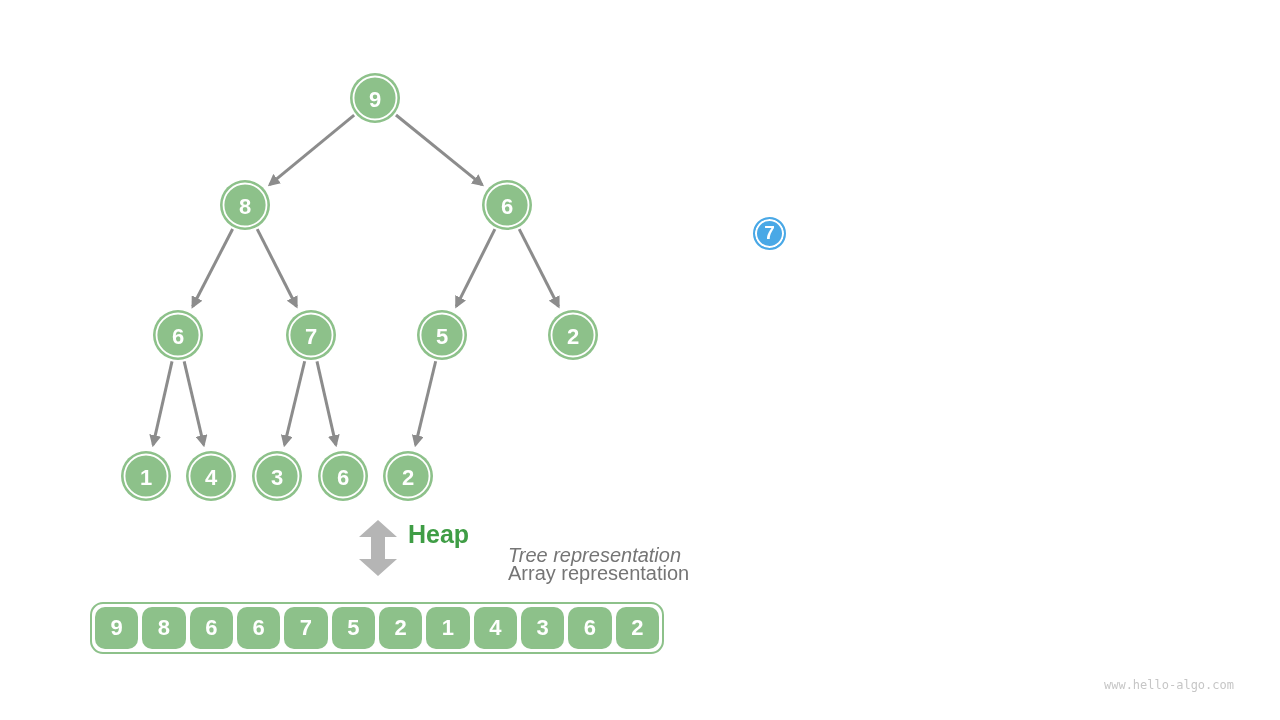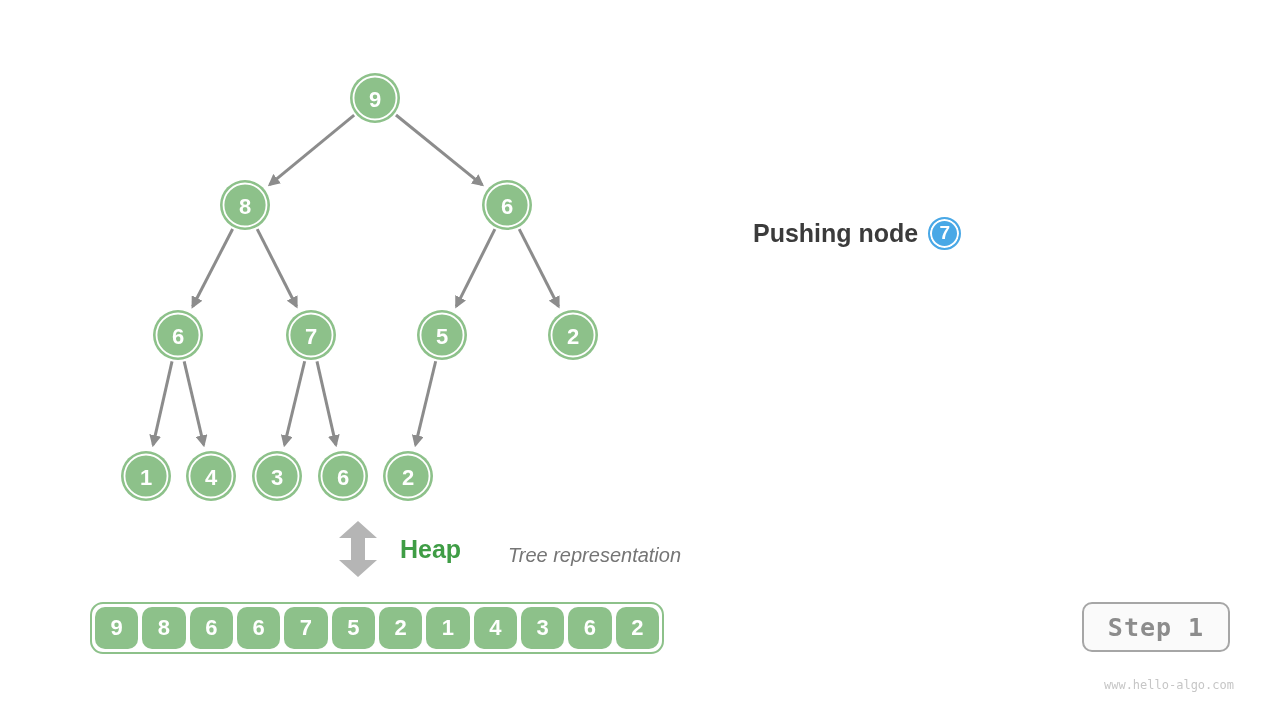--- a/index.html
+++ b/index.html
@@ -19,22 +19,22 @@
   .pushed-badge {
     width: 29px; height: 29px; border-radius: 50%;
     background: var(--node-blue);
     border: 2.5px solid var(--node-blue);
     box-shadow: inset 0 0 0 2px #ffffff;
     color: #ffffff; font-size: 19px; font-weight: bold;
     display: flex; align-items: center; justify-content: center;
   }
 
   .heap-tag {
-    position: absolute; left: 339px; top: 520px; height: 58px;
-    display: flex; align-items: center; gap: 23px;
+    position: absolute; left: 359px; top: 520px; height: 58px;
+    display: flex; gap: 11px;
   }
   .heap-label {
     font-weight: bold; font-size: 25px; color: var(--heap-text);
   }
   .rep-label {
     position: absolute; left: 508px; height: 24px;
     font-size: 20px; color: var(--rep-text); white-space: nowrap;
   }
   .rep-tree { top: 544px; font-style: italic; }
   .rep-array { top: 562px; }
@@ -151,38 +151,37 @@
     </svg>
 
   <div class="heap-tag">
     <svg width="38" height="56" viewBox="0 0 38 56">
       <polygon points="19,0 38,17 26,17 26,39 38,39 19,56 0,39 12,39 12,17 0,17" fill="#B5B5B5"></polygon>
     </svg>
     <span class="heap-label">Heap</span>
   </div>
 
   <div class="rep-label rep-tree">Tree representation</div>
+  <div class="rep-label rep-array">Array representation</div>
 
   <div class="caption">
-    <span>Pushing node</span>
     <span class="pushed-badge">7</span>
   </div>
 
   <div class="array-box">
       <div class="array-cell">9</div>
       <div class="array-cell">8</div>
       <div class="array-cell">6</div>
       <div class="array-cell">6</div>
       <div class="array-cell">7</div>
       <div class="array-cell">5</div>
       <div class="array-cell">2</div>
       <div class="array-cell">1</div>
       <div class="array-cell">4</div>
       <div class="array-cell">3</div>
       <div class="array-cell">6</div>
       <div class="array-cell">2</div>
     </div>
 
-  <div class="step-badge">Step 1</div>
 
   <div class="watermark">www.hello-algo.com</div>
 
 </div>
 
 </body></html>

